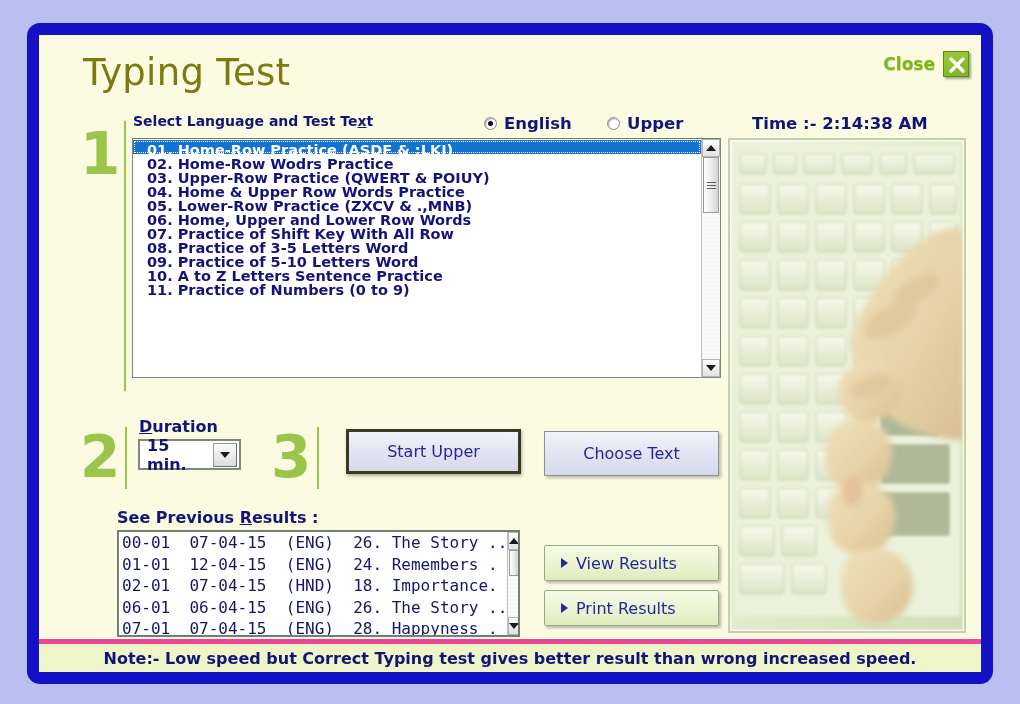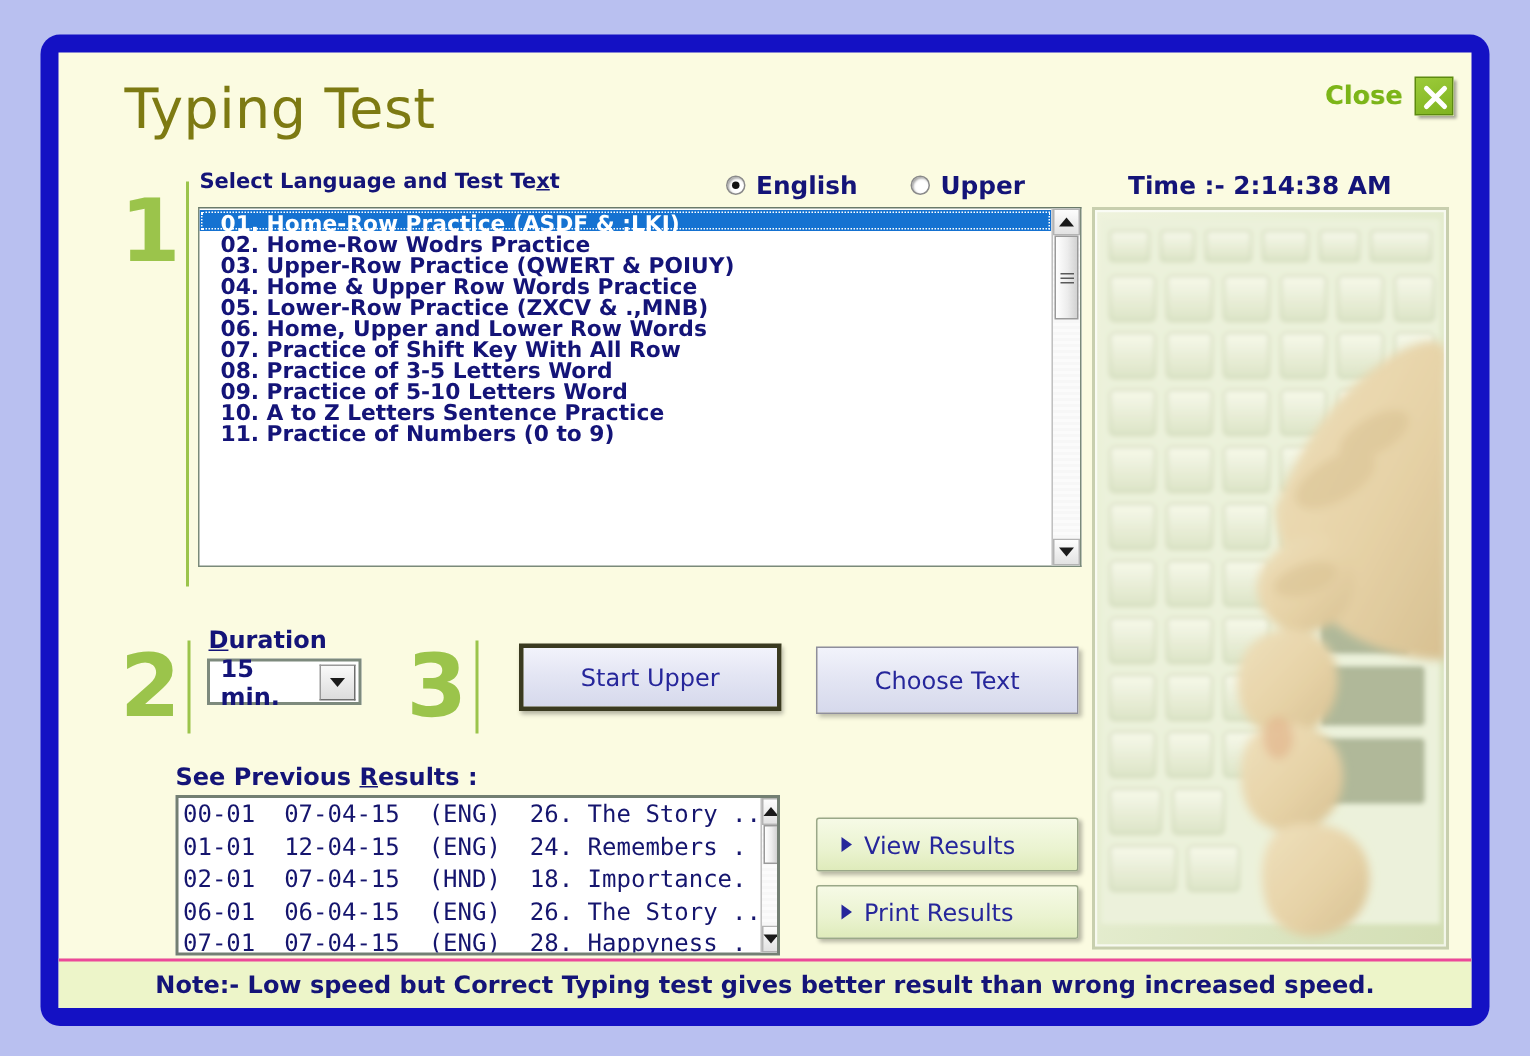--- a/index.html
+++ b/index.html
@@ -309,21 +309,21 @@
     background: #eef3dd;
   }
   #keyboard-photo svg { display: block; }
 
   
   #note-bar {
     position: absolute;
     left: 0px; bottom: 0px;
     width: 100%; height: 33px;
     background: #edf5c9;
-    border-top: 2px solid #ec4899;
+    border-top: 5px solid #ec4899;
     display: flex; align-items: center; justify-content: center;
   }
   #note-text {
     font-size: 16px; font-weight: bold; color: #141478;
   }
 </style>
 </head>
 <body>
 
 <div id="app-window">

